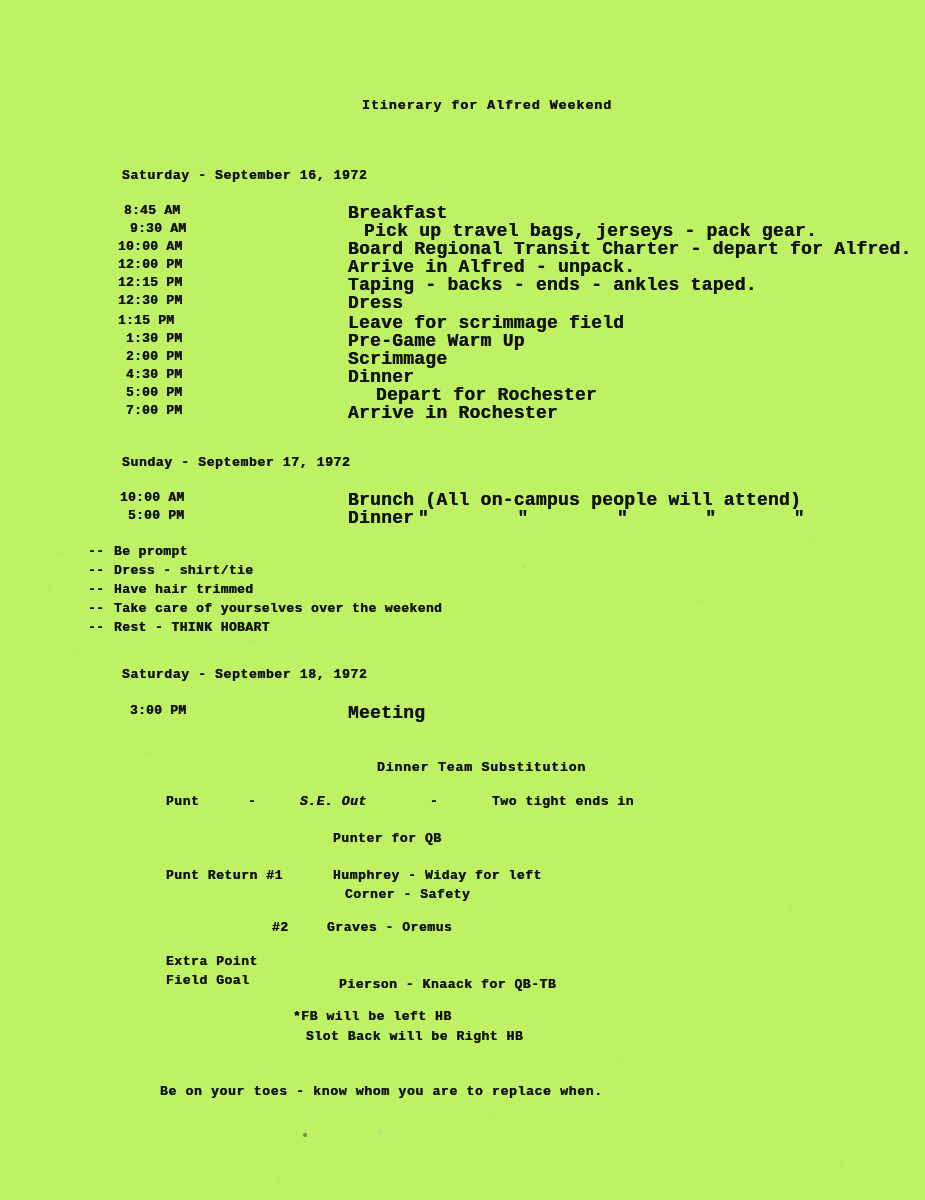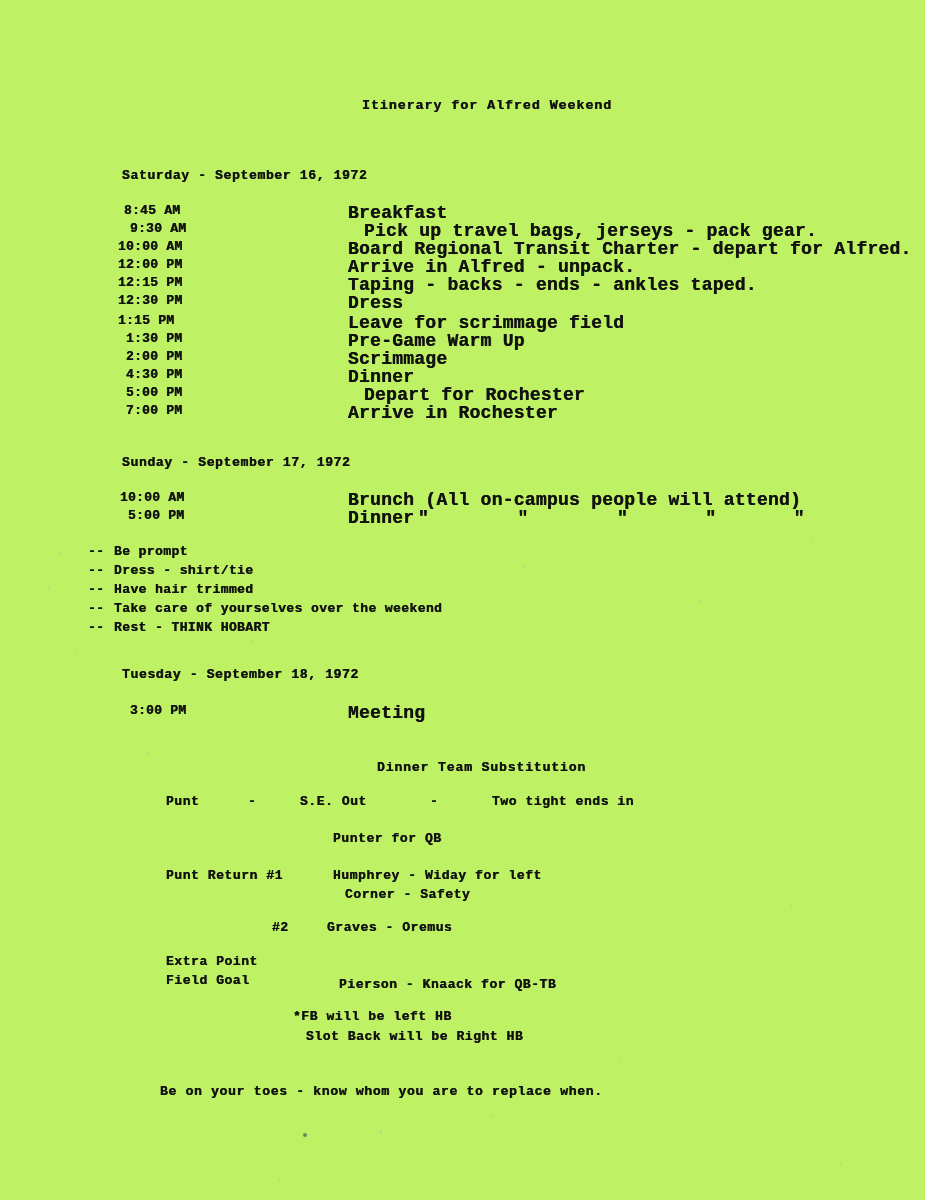--- a/index.html
+++ b/index.html
@@ -106,21 +106,21 @@
     <div class="ln sched-time" style="left:126px; top:332px;">1:30 PM</div>
     <div class="ln sched-desc" style="left:348px; top:332px;">Pre-Game Warm Up</div>
 
     <div class="ln sched-time" style="left:126px; top:350px;">2:00 PM</div>
     <div class="ln sched-desc" style="left:348px; top:350px;">Scrimmage</div>
 
     <div class="ln sched-time" style="left:126px; top:368px;">4:30 PM</div>
     <div class="ln sched-desc" style="left:348px; top:368px;">Dinner</div>
 
     <div class="ln sched-time" style="left:126px; top:386px;">5:00 PM</div>
-    <div class="ln sched-desc" style="left:348px; top:386px;padding-left:16px;">Depart for Rochester</div>
+    <div class="ln sched-desc" style="left:360px; top:386px;padding-left:16px;">Depart for Rochester</div>
 
     <div class="ln sched-time" style="left:126px; top:404px;">7:00 PM</div>
     <div class="ln sched-desc" style="left:348px; top:404px;">Arrive in Rochester</div>
   </div>
 
   <div class="ln dayhead" style="left:122px; top:456px;">Sunday - September 17, 1972</div>
 
   <div>
     <div class="ln sched-time" style="left:120px; top:491px;">10:00 AM</div>
     <div class="ln sched-desc" style="left:348px; top:491px;">Brunch (All on-campus people will attend)</div>
@@ -140,33 +140,33 @@
     <div class="ln bullet" style="left:88px; top:583px;">--</div>
     <div class="ln bullet" style="left:114px; top:583px;">Have hair trimmed</div>
 
     <div class="ln bullet" style="left:88px; top:602px;">--</div>
     <div class="ln bullet" style="left:114px; top:602px;">Take care of yourselves over the weekend</div>
 
     <div class="ln bullet" style="left:88px; top:621px;">--</div>
     <div class="ln bullet" style="left:114px; top:621px;">Rest - THINK HOBART</div>
   </div>
 
-  <div class="ln dayhead" style="left:122px; top:668px;">Tuesday - September 18, 1972</div>
+  <div class="ln dayhead" style="left:122px; top:668px;">Saturday - September 18, 1972</div>
 
   <div>
     <div class="ln sched-time" style="left:130px; top:704px;">3:00 PM</div>
     <div class="ln sched-desc" style="left:348px; top:704px;">Meeting</div>
   </div>
 
   <div class="ln sectionhead" style="left:377px; top:761px;">Dinner Team Substitution</div>
 
   <div>
     <div class="ln play" style="left:166px; top:795px;">Punt</div>
     <div class="ln play" style="left:248px; top:795px;">-</div>
-    <div class="ln play" style="left:300px; top:795px;">S.E. Out</div>
+    <div class="ln play" style="left:300px; top:795px;font-style:italic;">S.E. Out</div>
     <div class="ln play" style="left:430px; top:795px;">-</div>
     <div class="ln play" style="left:492px; top:795px;">Two tight ends in</div>
     <div class="ln play" style="left:333px; top:832px;">Punter for QB</div>
   </div>
 
   <div>
     <div class="ln play" style="left:166px; top:869px;">Punt Return #1</div>
     <div class="ln play" style="left:333px; top:869px;">Humphrey - Widay for left</div>
     <div class="ln play" style="left:345px; top:888px;">Corner - Safety</div>
 

